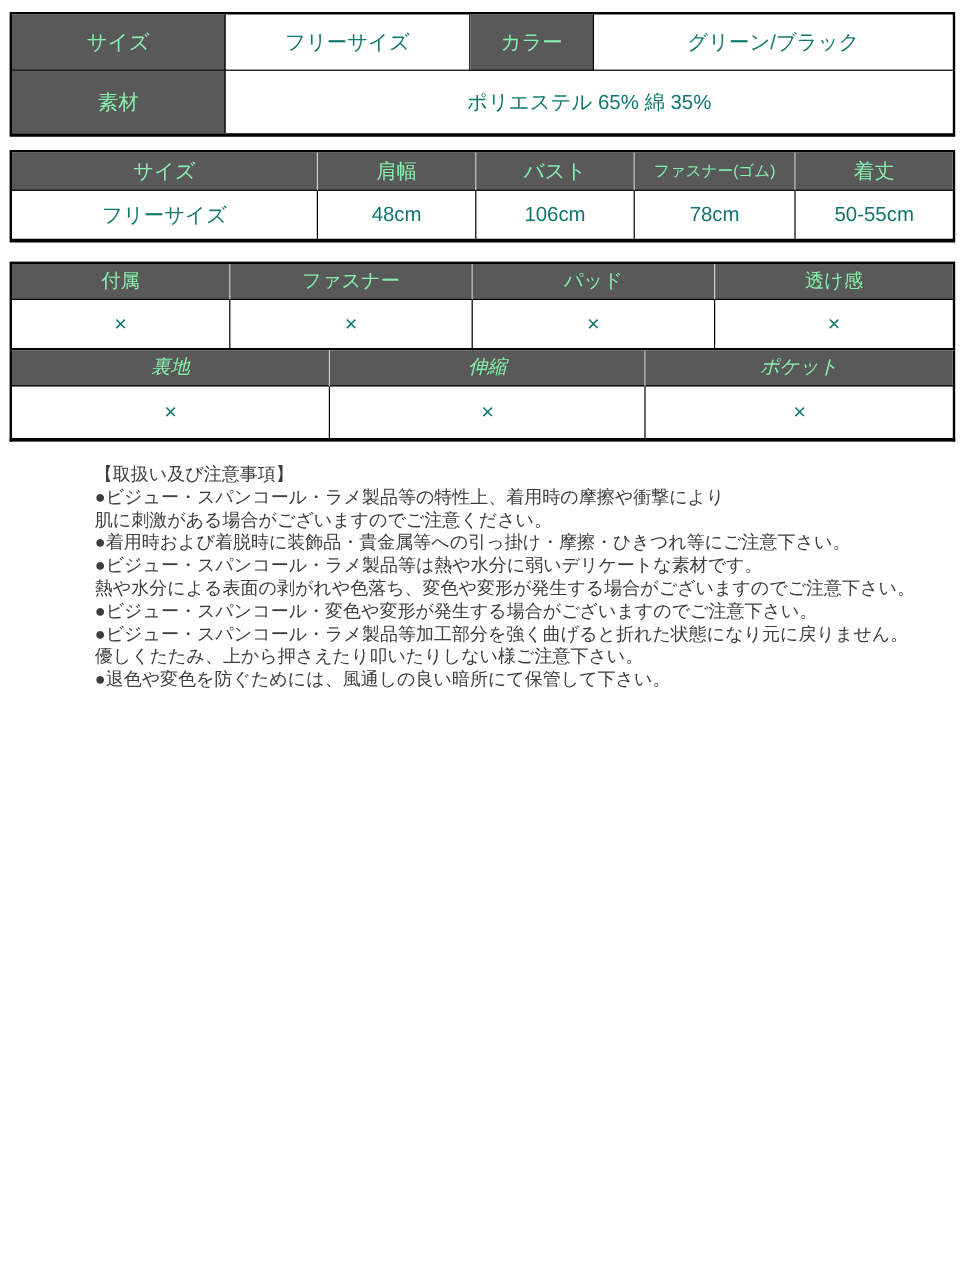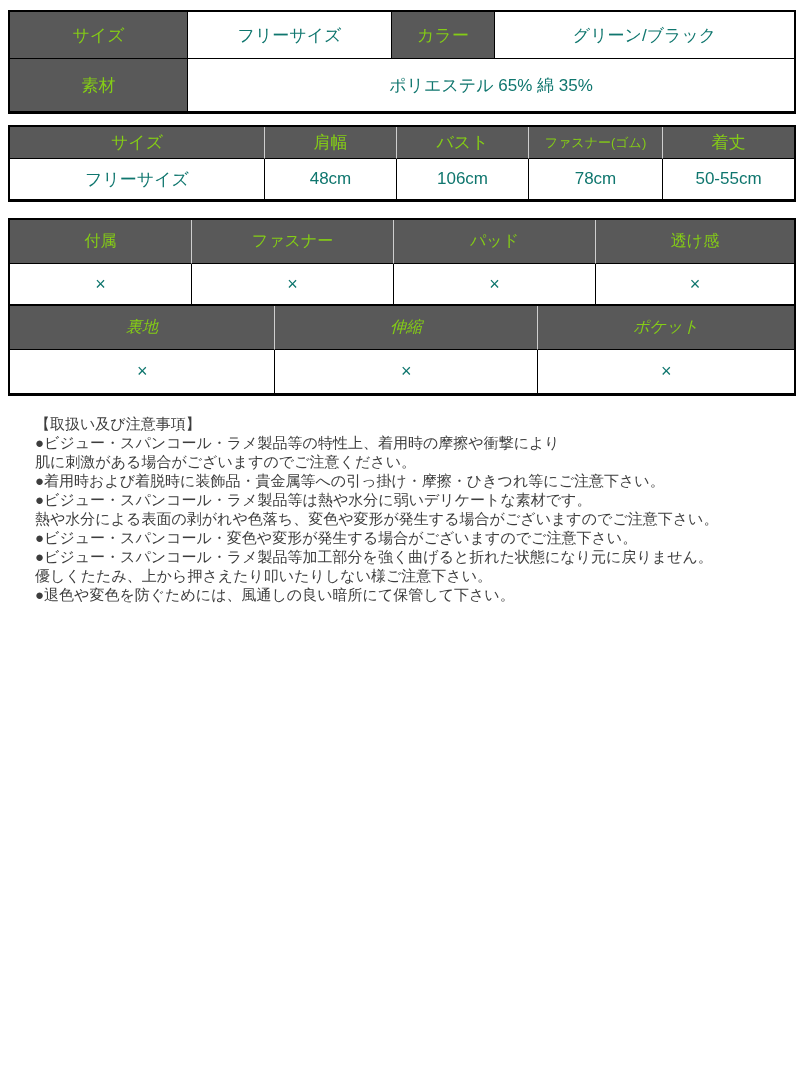--- a/index.html
+++ b/index.html
@@ -23,56 +23,56 @@
   th, td {
     vertical-align: middle;
     text-align: center;
     font-weight: normal;
     color: #0f766e;
     overflow: hidden;
     white-space: nowrap;
   }
   th.dk {
     background: #595959;
-    color: #84cc16;
+    color: #86efac;
   }
 
   
   .t1 { border-bottom-width: 3px; }
   .t1 th, .t1 td { font-size: 17px; border-right: 1px solid #000; }
   .t1 tr td:last-child { border-right: none; }
   .t1 .r1 th, .t1 .r1 td { height: 47px; border-bottom: 1px solid #000; }
   .t1 .r2 th, .t1 .r2 td { height: 52px; }
 
   
   .t2 { margin-top: 11px; border-bottom-width: 3px; }
   .t2 th { height: 32px; font-size: 17px; border-right: 1px solid #cfcfcf; border-bottom: 1px solid #000; }
   .t2 th:last-child { border-right: none; }
   .t2 th.small { font-size: 13px; }
   .t2 td { height: 40px; font-size: 17px; border-right: 1px solid #000; }
   .t2 td:last-child { border-right: none; }
 
   
   .t3 { margin-top: 16px; border-bottom-width: 2px; }
   .t4 { border-top: none; border-bottom-width: 3px; font-style: italic; }
-  .t3 th, .t4 th { height: 44px; font-size: 16px; border-right: 1px solid #cfcfcf; border-bottom: 1px solid #000; }
+  .t3 th, .t4 th { height: 30px; font-size: 16px; border-right: 1px solid #cfcfcf; border-bottom: 1px solid #000; }
   .t3 th:last-child, .t4 th:last-child { border-right: none; text-align: center; }
   .t3 td, .t4 td { font-size: 18px; border-right: 1px solid #000; }
   .t3 td { height: 40px; }
   .t4 td { height: 43px; }
   .t3 td:last-child, .t4 td:last-child { border-right: none; }
 
   
   .notes {
     margin: 18px 0 0 27px;
     font-size: 15px;
     line-height: 19px;
     color: #3d3d3d;
   }
-  .notes div { white-space: nowrap; }
+  .notes div { white-space: nowrap; margin-left: 44px; }
 </style>
 </head>
 <body>
 
 <div class="wrap">
 
   <table class="t1">
     <colgroup>
       <col style="width:178px">
         <col style="width:204px">

